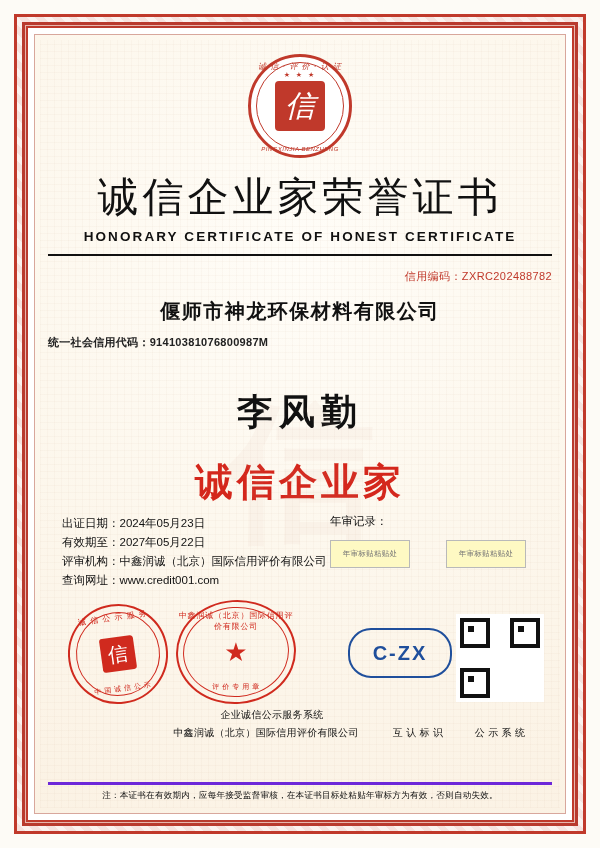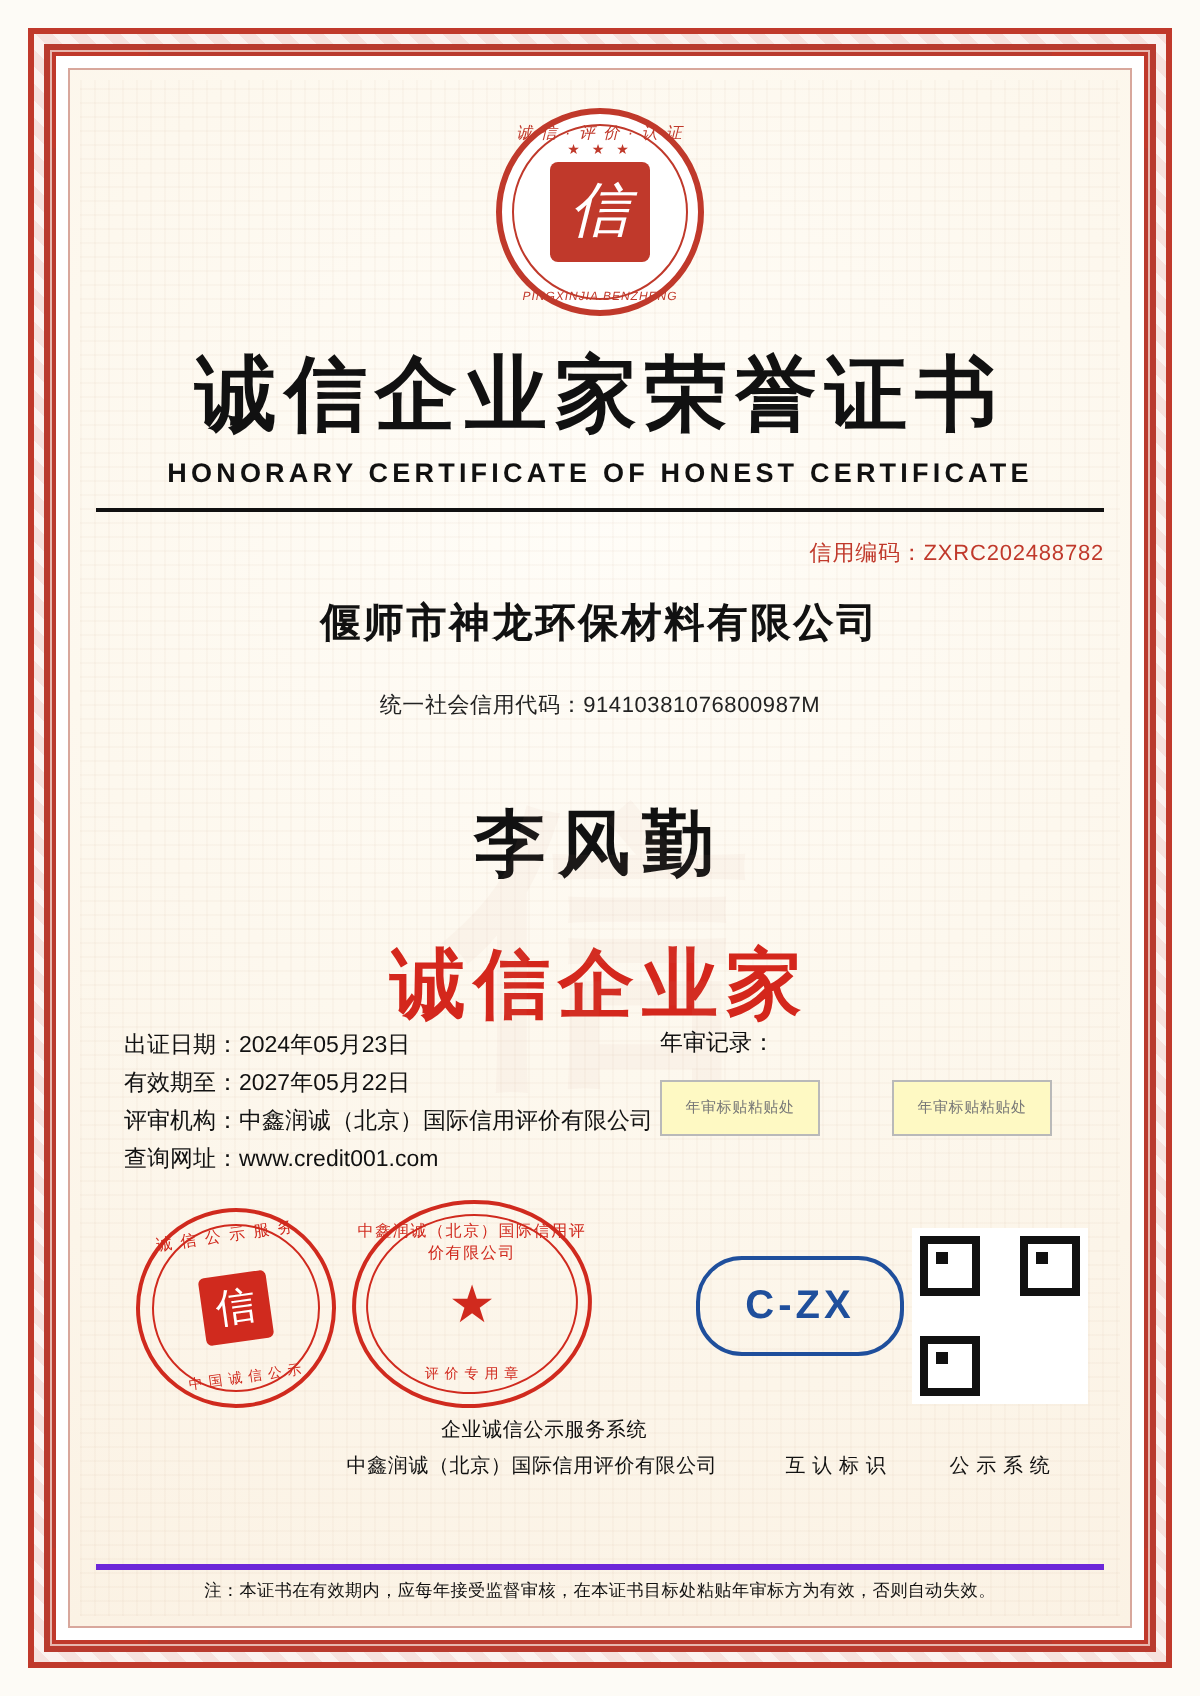--- a/index.html
+++ b/index.html
@@ -85,40 +85,40 @@
   .emblem .arc-top{top:7px;}
   .emblem .arc-bottom{bottom:6px;font-size:6px;letter-spacing:.5px;}
   .emblem .stars{
     position:absolute;left:0;right:0;top:17px;text-align:center;
     color:#c0392b;font-size:7px;letter-spacing:2px;
   }
   
   .title-cn{
     margin-top:12px;text-align:center;
     font-family:"DejaVu Sans","Liberation Sans",sans-serif;
-    font-weight:bold;font-size:41px;letter-spacing:4px;color:#111;
+    font-weight:normal;font-size:41px;letter-spacing:4px;color:#111;
   }
   .title-en{
     margin-top:4px;text-align:center;
     font-size:13.5px;letter-spacing:2.1px;color:#111;font-weight:bold;
   }
   .rule{
     margin:10px auto 0;width:100%;height:2px;background:#111;
   }
   .credit-no{
     margin-top:13px;text-align:right;
     color:#c0392b;font-size:11px;letter-spacing:.4px;
   }
   .company{
     margin-top:14px;text-align:center;
     font-weight:bold;font-size:20px;letter-spacing:1.5px;color:#111;
     font-family:"DejaVu Sans","Liberation Sans",sans-serif;
   }
   .usci{
-    margin-top:20px;text-align:center;font-size:11px;color:#222;letter-spacing:.3px;
+    margin-top:10px;font-size:11px;color:#222;letter-spacing:.3px;font-weight:bold;
   }
   .person{
     margin-top:38px;text-align:center;
     font-weight:bold;font-size:36px;letter-spacing:6px;color:#111;
     font-family:"DejaVu Sans","Liberation Sans",sans-serif;
   }
   .award{
     margin-top:20px;text-align:center;
     font-weight:bold;font-size:38px;letter-spacing:4px;color:#d4271c;
     font-family:"DejaVu Sans","Liberation Sans",sans-serif;

